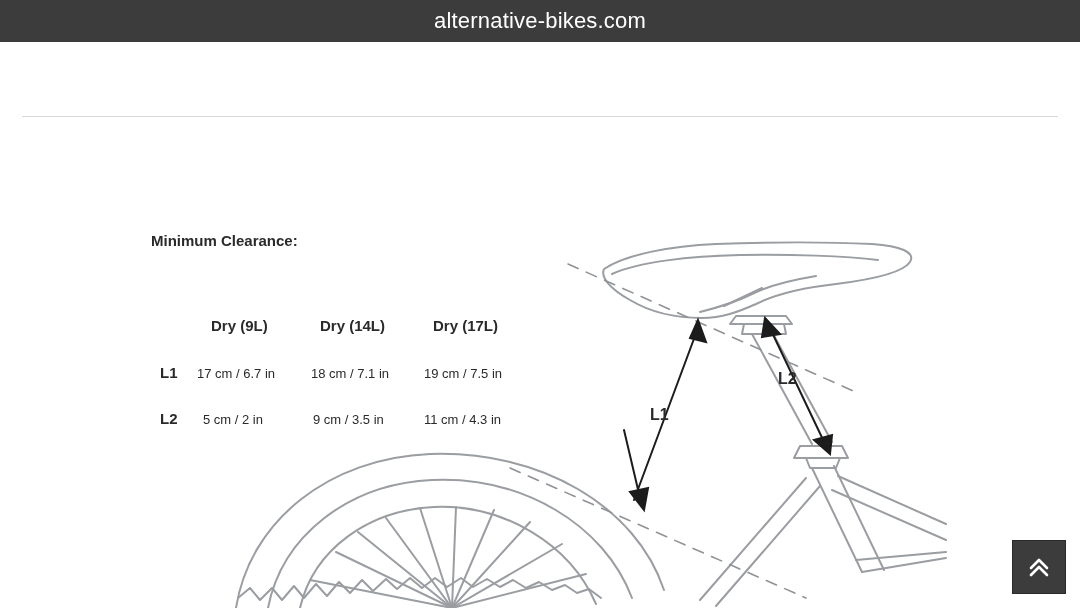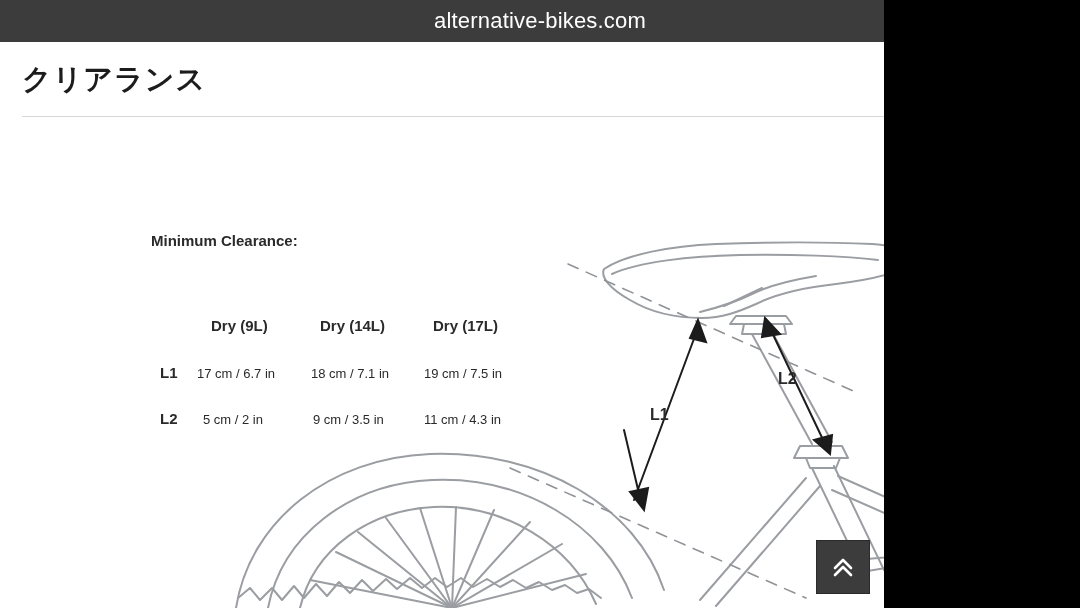--- a/index.html
+++ b/index.html
@@ -9,21 +9,21 @@
   }
   body {
     width: 1080px;
     height: 608px;
     overflow: hidden;
     font-family: "Liberation Sans", sans-serif;
   }
 
   #viewport {
     position: relative;
-    width: 884px;
+    width: 1080px;
     height: 608px;
     background: #ffffff;
     overflow: hidden;
   }
 
   
   #titlebar {
     position: absolute;
     top: 0; left: 0;
     width: 1080px;
@@ -107,21 +107,20 @@
 <body>
 
 <div id="viewport">
 
   <div id="titlebar">
     <span class="url-text">alternative-bikes.com</span>
   </div>
 
   <div id="page">
 
-    <div id="page-heading">クリアランス</div>
     <div id="heading-rule"></div>
 
     <div id="diagram">
       <svg width="1080" height="480" viewBox="0 0 1080 480" xmlns="http://www.w3.org/2000/svg">
 
         <g fill="none" stroke="#9a9da1" stroke-width="2" stroke-linecap="round" stroke-linejoin="round">
 
           <path d="M604 141 C 626 126, 672 118, 716 116 C 770 114, 830 114, 872 116 C 900 118, 916 124, 910 134
                    C 902 146, 868 152, 836 156 C 800 160, 776 166, 756 176 C 738 184, 722 190, 702 190
                    C 676 190, 650 184, 630 172 C 612 162, 600 150, 604 141 Z"></path>

